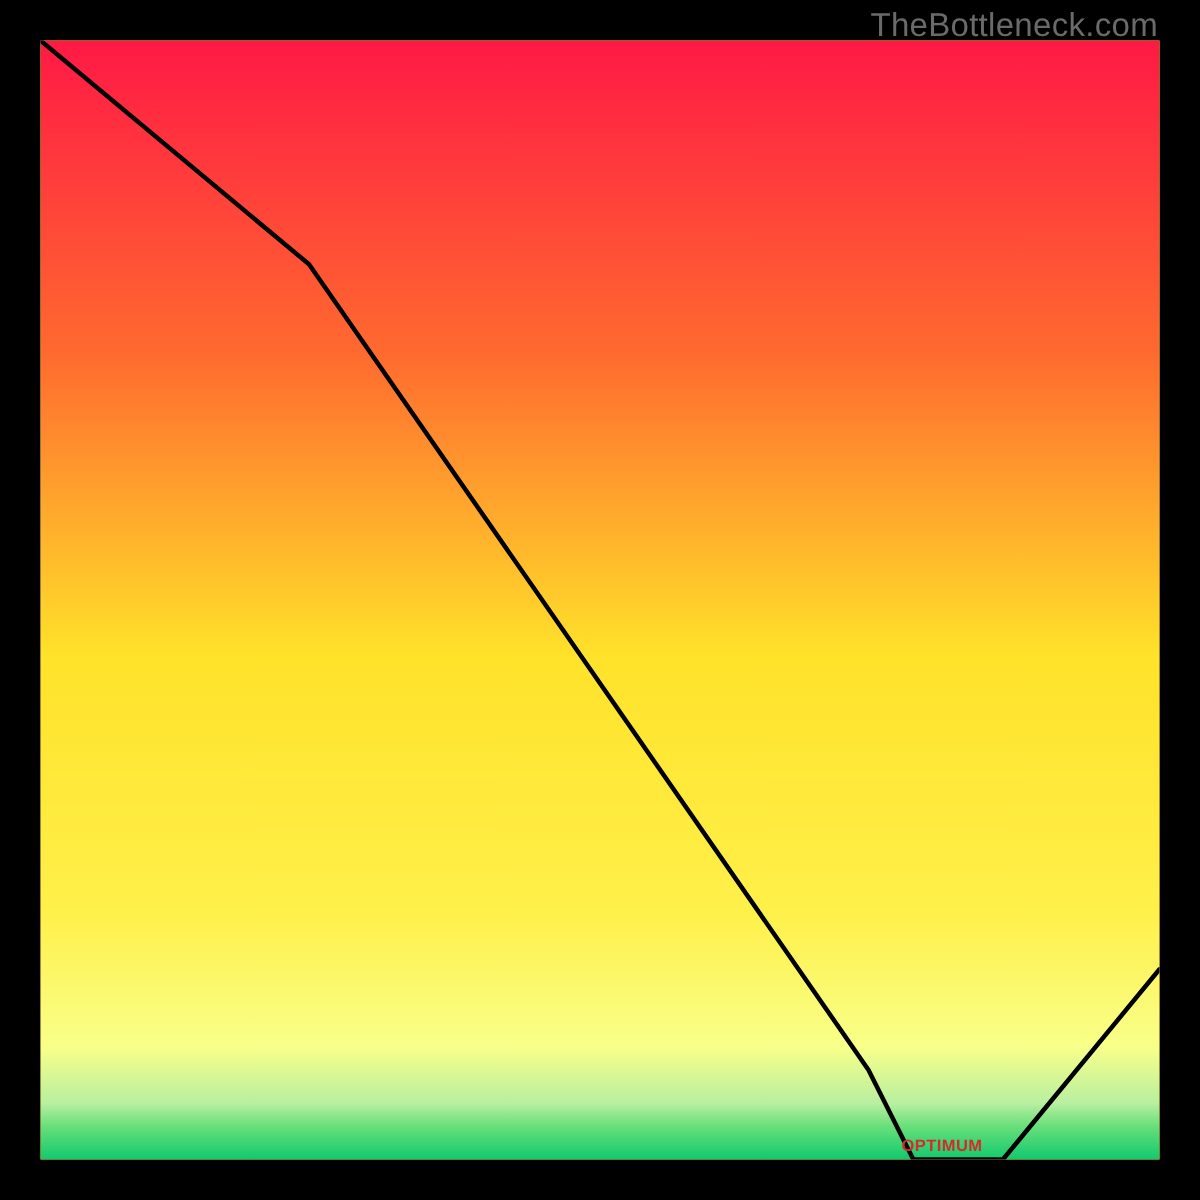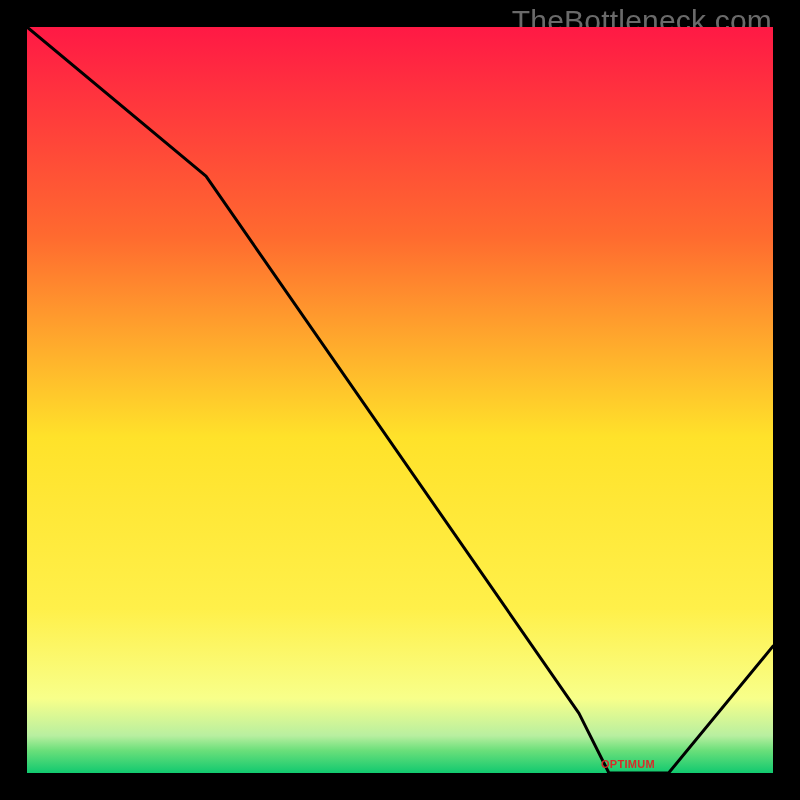--- a/index.html
+++ b/index.html
@@ -24,21 +24,21 @@
     left: 0;
     top: 0;
     width: 746px;
     height: 746px;
   }
   .watermark {
     position: absolute;
     top: 4px;
     right: 28px;
     color: #6a6a6a;
-    font-size: 30px;
+    font-size: 22px;
     font-weight: 500;
     letter-spacing: 0.2px;
   }
   .optimal-label {
     position: absolute;
     color: #d82a2a;
     font-size: 11px;
     font-weight: 700;
     letter-spacing: 0.3px;
     white-space: nowrap;

